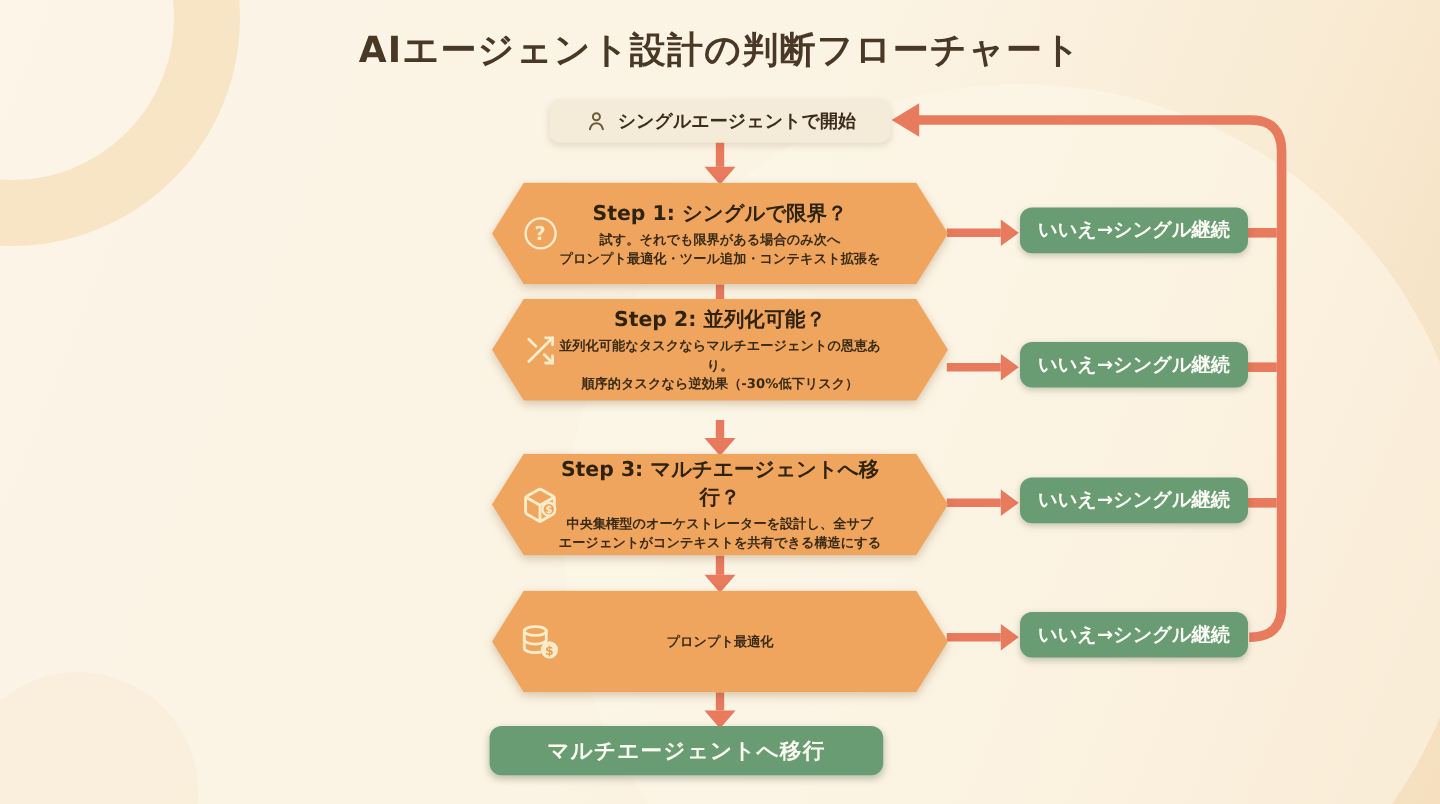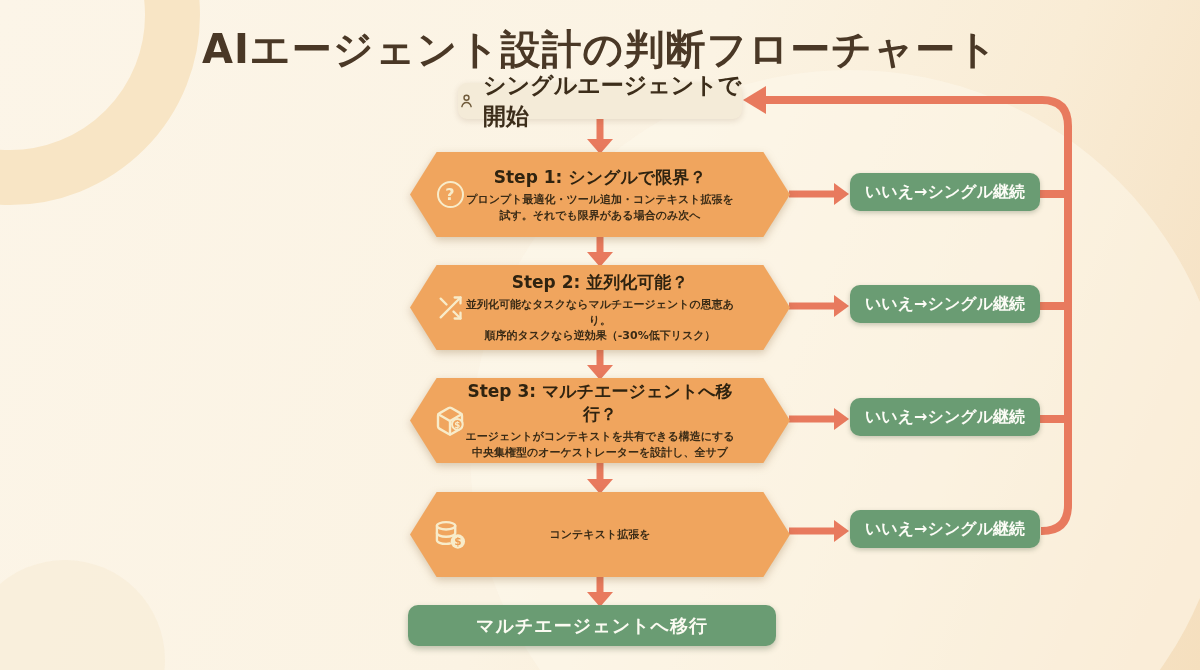--- a/index.html
+++ b/index.html
@@ -9,52 +9,52 @@
     font-family:"DejaVu Sans","Liberation Sans",sans-serif;
   }
   .glow { position:absolute; left:470px; top:70px; width:760px; height:760px; border-radius:50%;
           background:#fdf7eb; opacity:.55; z-index:0; }
   .ring { position:absolute; left:-180px; top:-175px; width:380px; height:380px; border-radius:50%;
           border:55px solid #f8e5c5; box-sizing:border-box; z-index:0; }
   .circle-bl { position:absolute; left:-35px; top:560px; width:200px; height:200px; border-radius:50%;
           background:#f8ecd7; opacity:.7; z-index:0; }
 
   .title { position:absolute; top:22px; left:0; width:100%; text-align:center;
-           font-size:40px; font-weight:bold; color:#4a3826; letter-spacing:1px; z-index:2; margin:0; }
+           font-size:30px; font-weight:bold; color:#4a3826; letter-spacing:1px; z-index:2; margin:0; }
 
   .connectors { position:absolute; left:0; top:0; z-index:1; pointer-events:none; }
 
   .start-node { position:absolute; left:458px; top:83px; width:284px; height:36px;
     background:#f4ebd8; border-radius:9px; display:flex; align-items:center; justify-content:center;
     gap:8px; box-shadow:0 2px 6px rgba(90,60,20,.14); z-index:2; }
-  .start-label { font-size:23px; font-weight:bold; color:#3c2d1a; }
+  .start-label { font-size:15px; font-weight:bold; color:#3c2d1a; }
 
   .hex { position:absolute; left:410px; width:380px; height:85px;
          filter:drop-shadow(0 3px 4px rgba(120,80,30,.28)); z-index:2; }
-  .hex1{top:152px}.hex2{top:265px}.hex3{top:378px}.hex4{top:492px}
+  .hex1{top:152px}.hex2{top:249px}.hex3{top:378px}.hex4{top:492px}
   .hex-bg { position:absolute; inset:0; background:#f0a55e;
             clip-path:polygon(0% 50%,7% 0%,93% 0%,100% 50%,93% 100%,7% 100%); }
   .hex-content { position:absolute; inset:0; display:flex; flex-direction:column; align-items:center;
                  justify-content:center; text-align:center; padding:0 46px; box-sizing:border-box; }
   .hex-title { font-size:17px; font-weight:bold; color:#2f2310; margin-bottom:3px; }
   .hex-desc { font-size:11px; font-weight:bold; color:#3a2b16; line-height:1.45; }
   .hex-desc span { display:block; }
   .hex-icon { position:absolute; left:22px; top:50%; transform:translateY(-50%);
               width:36px; height:36px; display:flex; align-items:center; justify-content:center; }
   .q-circle { width:27px; height:27px; border:2.5px solid #f8ecca; border-radius:50%; color:#f8ecca;
               font-weight:bold; font-size:16px; display:flex; align-items:center; justify-content:center;
               box-sizing:border-box; }
 
   .branch { position:absolute; left:850px; width:190px; height:38px; background:#6a9c73;
             border-radius:10px; display:flex; align-items:center; justify-content:center;
             box-shadow:0 2px 5px rgba(60,80,50,.28); z-index:2; }
   .branch span { color:#fcfcf6; font-weight:bold; font-size:16px; }
   .b1{top:173px}.b2{top:285px}.b3{top:398px}.b4{top:510px}
 
-  .end-node { position:absolute; left:408px; top:605px; width:368px; height:41px; background:#6a9c73;
+  .end-node { position:absolute; left:408px; top:605px; width:328px; height:41px; background:#6a9c73;
               border-radius:10px; display:flex; align-items:center; justify-content:center;
               box-shadow:0 3px 6px rgba(60,80,50,.32); z-index:2; }
   .end-node span { color:#fbfbf2; font-weight:bold; font-size:18px; letter-spacing:1px; }
 </style>
 </head>
 <body>
 
 <div class="canvas">
 
   <div class="glow"></div>
@@ -110,22 +110,22 @@
   </div>
 
   <div class="hex hex1">
     <div class="hex-bg"></div>
     <div class="hex-icon">
       <div class="q-circle">?</div>
     </div>
     <div class="hex-content">
       <div class="hex-title">Step 1: シングルで限界？</div>
       <div class="hex-desc">
+        <span>試す。それでも限界がある場合のみ次へ</span>
         <span>プロンプト最適化・ツール追加・コンテキスト拡張を</span>
-        <span>試す。それでも限界がある場合のみ次へ</span>
       </div>
     </div>
   </div>
 
   <div class="hex hex2">
     <div class="hex-bg"></div>
     <div class="hex-icon">
       <svg viewBox="0 0 24 24" width="28" height="28" fill="none" stroke="#f8ecca" stroke-width="2" stroke-linecap="round" stroke-linejoin="round">
         <polyline points="16 3 21 3 21 8"></polyline>
         <line x1="4" y1="20" x2="21" y2="3"></line>
@@ -150,40 +150,40 @@
         <path d="M21 16V8a2 2 0 0 0-1-1.73l-7-4a2 2 0 0 0-2 0l-7 4A2 2 0 0 0 3 8v8a2 2 0 0 0 1 1.73l7 4a2 2 0 0 0 2 0l7-4A2 2 0 0 0 21 16z"></path>
         <polyline points="3.27 6.96 12 12.01 20.73 6.96"></polyline>
         <line x1="12" y1="22.08" x2="12" y2="12"></line>
         <circle cx="17.5" cy="14.5" r="4" fill="#f0a55e" stroke="#f8ecca" stroke-width="1.5"></circle>
         <text x="17.5" y="17" font-size="6.5" fill="#f8ecca" text-anchor="middle" font-weight="bold" stroke="none">$</text>
       </svg>
     </div>
     <div class="hex-content">
       <div class="hex-title">Step 3: マルチエージェントへ移行？</div>
       <div class="hex-desc">
+        <span>中央集権型のオーケストレーターを設計し、全サブ</span>
         <span>エージェントがコンテキストを共有できる構造にする</span>
-        <span>中央集権型のオーケストレーターを設計し、全サブ</span>
       </div>
     </div>
   </div>
 
   <div class="hex hex4">
     <div class="hex-bg"></div>
     <div class="hex-icon">
       <svg viewBox="0 0 26 24" width="34" height="32" fill="none" stroke="#f8ecca" stroke-width="1.8" stroke-linecap="round">
         <ellipse cx="10" cy="5" rx="7" ry="2.8"></ellipse>
         <path d="M3 5v5.5c0 1.5 3.1 2.8 7 2.8s7-1.3 7-2.8V5"></path>
         <path d="M3 10.5v5.5c0 1.5 3.1 2.8 7 2.8 1 0 2-.1 2.9-.3"></path>
         <circle cx="19" cy="17" r="5.5" fill="#f8ecca" stroke="none"></circle>
         <text x="19" y="20" font-size="8" fill="#ef9f55" text-anchor="middle" font-weight="bold" stroke="none">$</text>
       </svg>
     </div>
     <div class="hex-content">
       <div class="hex-desc">
-        <span>コンテキスト拡張を</span>
+        <span>プロンプト最適化</span>
       </div>
     </div>
   </div>
 
   <div class="branch b1">
     <span>いいえ→シングル継続</span>
   </div>
   <div class="branch b2">
     <span>いいえ→シングル継続</span>
   </div>

